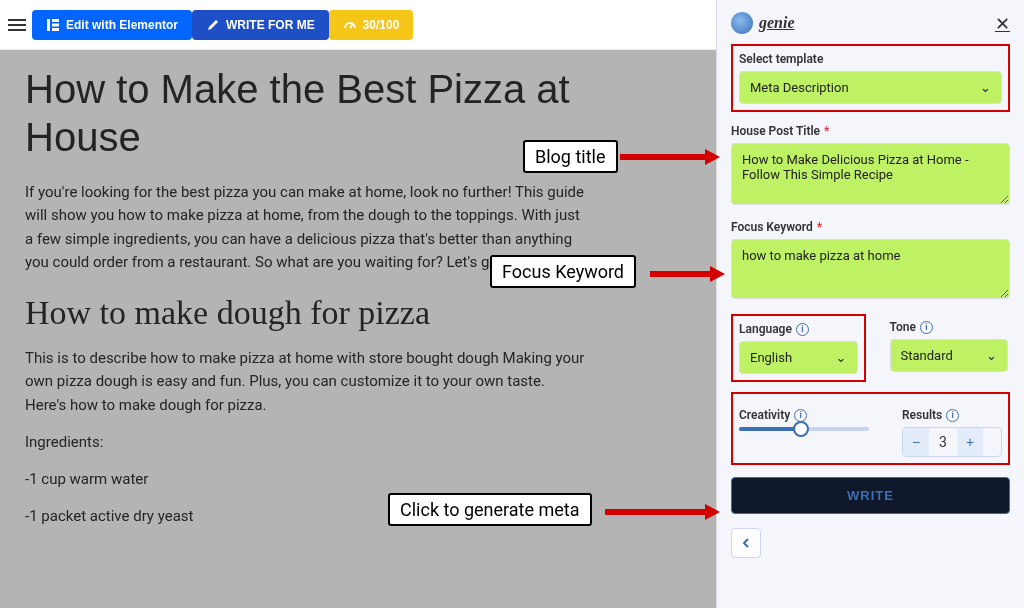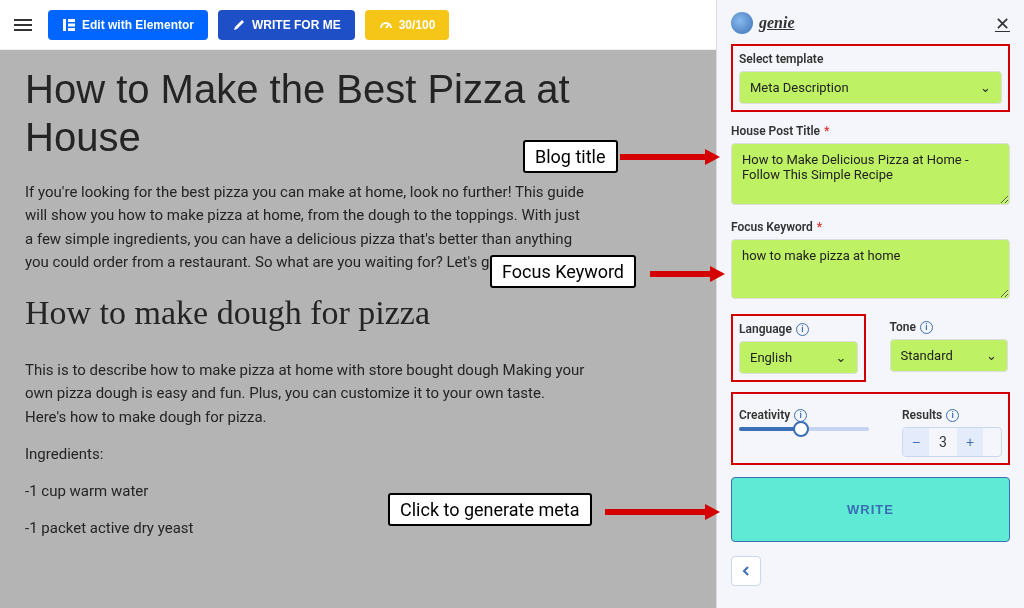--- a/index.html
+++ b/index.html
@@ -1,29 +1,29 @@
 <!DOCTYPE html>
 <html><head>
 <meta charset="utf-8">
 <style>
 * { box-sizing: border-box; margin: 0; padding: 0; }
 body { font-family: -apple-system, BlinkMacSystemFont, "Segoe UI", Roboto, sans-serif; width: 1024px; height: 608px; overflow: hidden; position: relative; background: #fff; }
 
-.topbar { height: 50px; display: flex; align-items: center; padding: 0 14px; gap: 10px; border-bottom: 1px solid #eee; }
+.topbar { height: 50px; display: flex; align-items: center; padding: 0 8px; border-bottom: 1px solid #eee; }
 .hamburger { width: 24px; height: 24px; display: flex; flex-direction: column; justify-content: center; gap: 3px; cursor: pointer; }
 .hamburger span { height: 2px; background: #333; width: 18px; }
 .btn { border: none; border-radius: 4px; padding: 8px 14px; font-size: 12px; font-weight: 600; cursor: pointer; display: inline-flex; align-items: center; gap: 6px; }
 .btn-blue { background: #0066ff; color: #fff; }
 .btn-darkblue { background: #1e4fc7; color: #fff; }
 .btn-yellow { background: #f5c518; color: #fff; text-align: center; }
 
 .content { padding: 15px 25px; width: 716px; color: #222; }
 .dim-overlay { position: absolute; left: 0; top: 50px; width: 716px; height: 558px; background: rgba(40,40,40,0.35); pointer-events: none; }
 .content h1 { font-family: Liberation Sans, sans-serif; font-weight: 400; font-size: 40px; line-height: 1.2; margin-bottom: 20px; }
-.content h2 { font-family: Georgia, serif; font-weight: 400; font-size: 34px; margin: 20px 0 27px; }
+.content h2 { font-family: Georgia, serif; font-weight: 400; font-size: 34px; margin: 20px 0 15px; }
 .content p { font-size: 15px; line-height: 1.55; margin-bottom: 14px; max-width: 560px; }
 
 .panel { position: absolute; right: 0; top: 0; width: 308px; height: 608px; background: #f4f6fb; border-left: 1px solid #ddd; padding: 12px 14px; font-size: 13px; color: #333; }
 .panel-head { display: flex; justify-content: space-between; align-items: center; margin-bottom: 10px; text-decoration: underline; }
 .brand { display: flex; align-items: center; gap: 6px; font-weight: 700; font-size: 16px; font-style: italic; font-family: Georgia, serif; }
 .brand-icon { width: 22px; height: 22px; border-radius: 50%; background: radial-gradient(circle at 40% 40%, #88bbee, #3b6fb5); position: relative; }
 .close-x { font-size: 18px; cursor: pointer; }
 
 .field-group { margin-bottom: 12px; }
 .field-label { font-size: 12px; font-weight: 600; color: #333; margin-bottom: 5px; display: flex; align-items: center; gap: 4px; }
@@ -41,21 +41,21 @@
 
 .slider-wrap { display: flex; align-items: center; }
 .slider { width: 130px; height: 4px; background: #c5d2f0; border-radius: 2px; position: relative; }
 .slider-fill { position: absolute; left: 0; top: 0; width: 48%; height: 100%; background: #3b6fb5; border-radius: 2px; }
 .slider-thumb { position: absolute; left: 48%; top: 50%; transform: translate(-50%,-50%); width: 16px; height: 16px; border-radius: 50%; background: #fff; border: 2px solid #3b6fb5; }
 
 .stepper { display: flex; align-items: center; border: 1px solid #ccd6ee; border-radius: 4px; overflow: hidden; }
 .step-btn { width: 26px; height: 28px; background: #e4ebfa; border: none; cursor: pointer; font-size: 14px; color: #3b6fb5; }
 .step-val { width: 28px; text-align: center; font-size: 14px; }
 
-.write-btn { width: 100%; background: #5eead4; border: 1px solid #3b6fb5; color: #3b6fb5; font-weight: 700; letter-spacing: 1px; padding: 24px; border-radius: 4px; cursor: pointer; font-size: 13px; }
+.write-btn { width: 100%; background: #0f172a; border: 1px solid #3b6fb5; color: #3b6fb5; font-weight: 700; letter-spacing: 1px; padding: 10px; border-radius: 4px; cursor: pointer; font-size: 13px; }
 
 .back-btn { width: 30px; height: 30px; border: 1px solid #ccd6ee; border-radius: 4px; background: #fff; display: flex; align-items: center; justify-content: center; color: #3b6fb5; cursor: pointer; margin-top: 14px; }
 
 .callout { position: absolute; background: #fff; border: 2px solid #000000; border-radius: 3px; padding: 4px 10px; font-size: 18px; z-index: 5; }
 .arrow { position: absolute; z-index: 5; }
 .arrow-line { stroke: #d40000; stroke-width: 6; fill: none; }
 .arrow-head { fill: #d40000; }
 </style>
 </head>
 <body>

